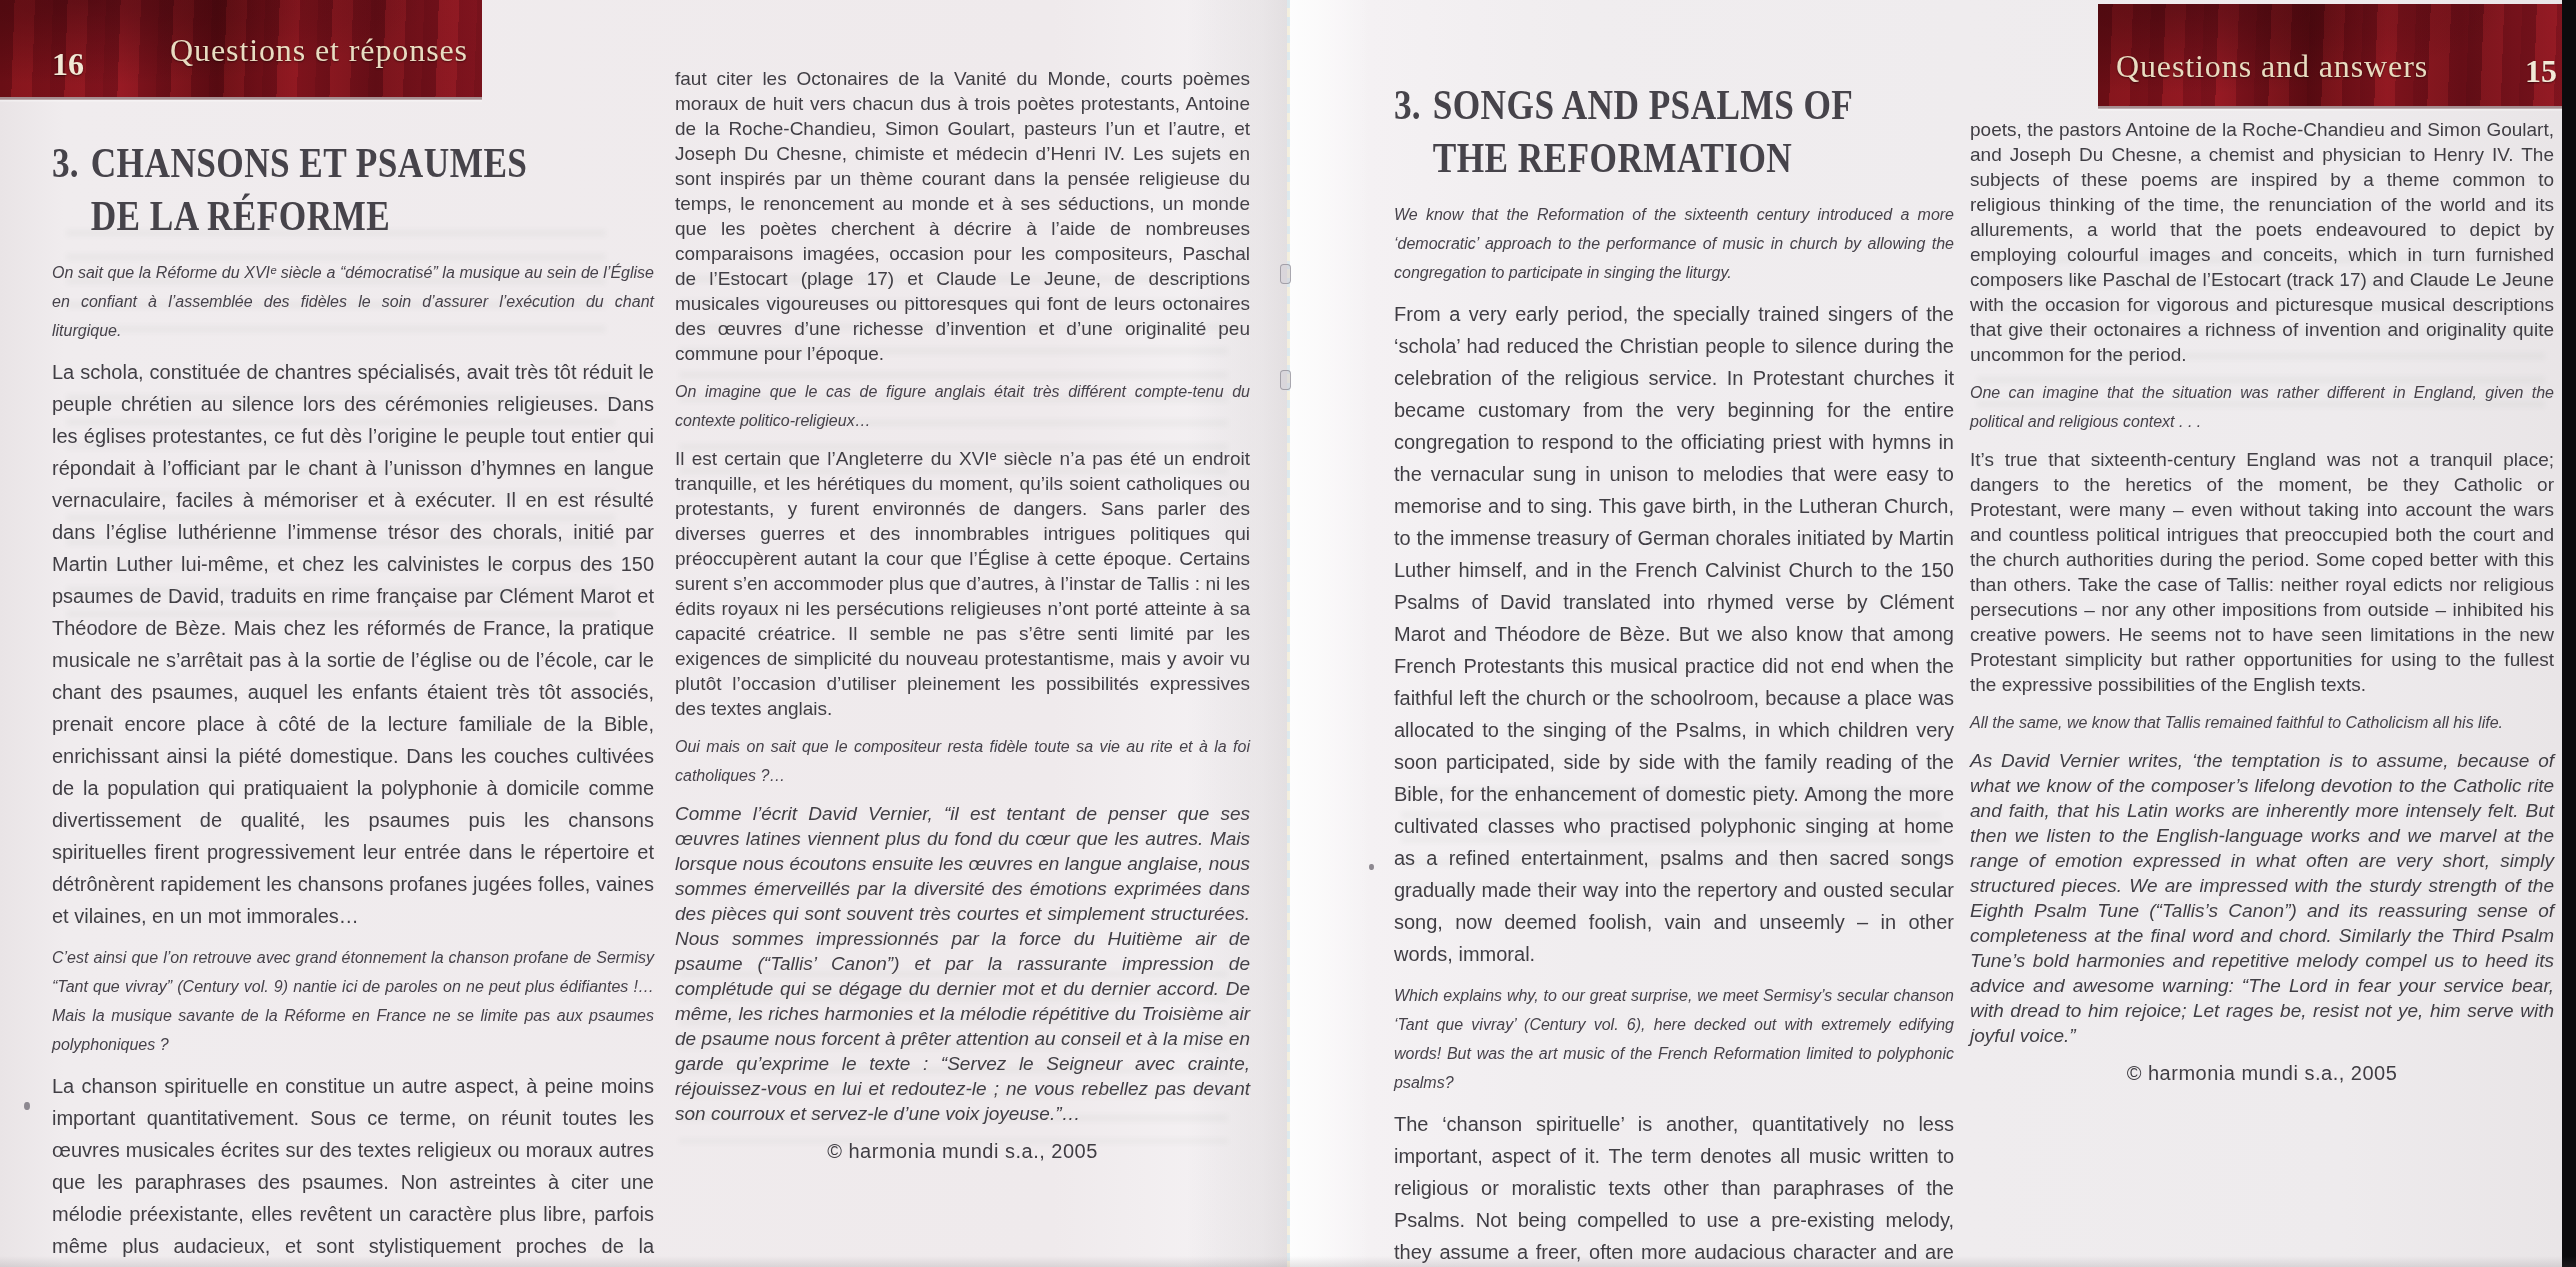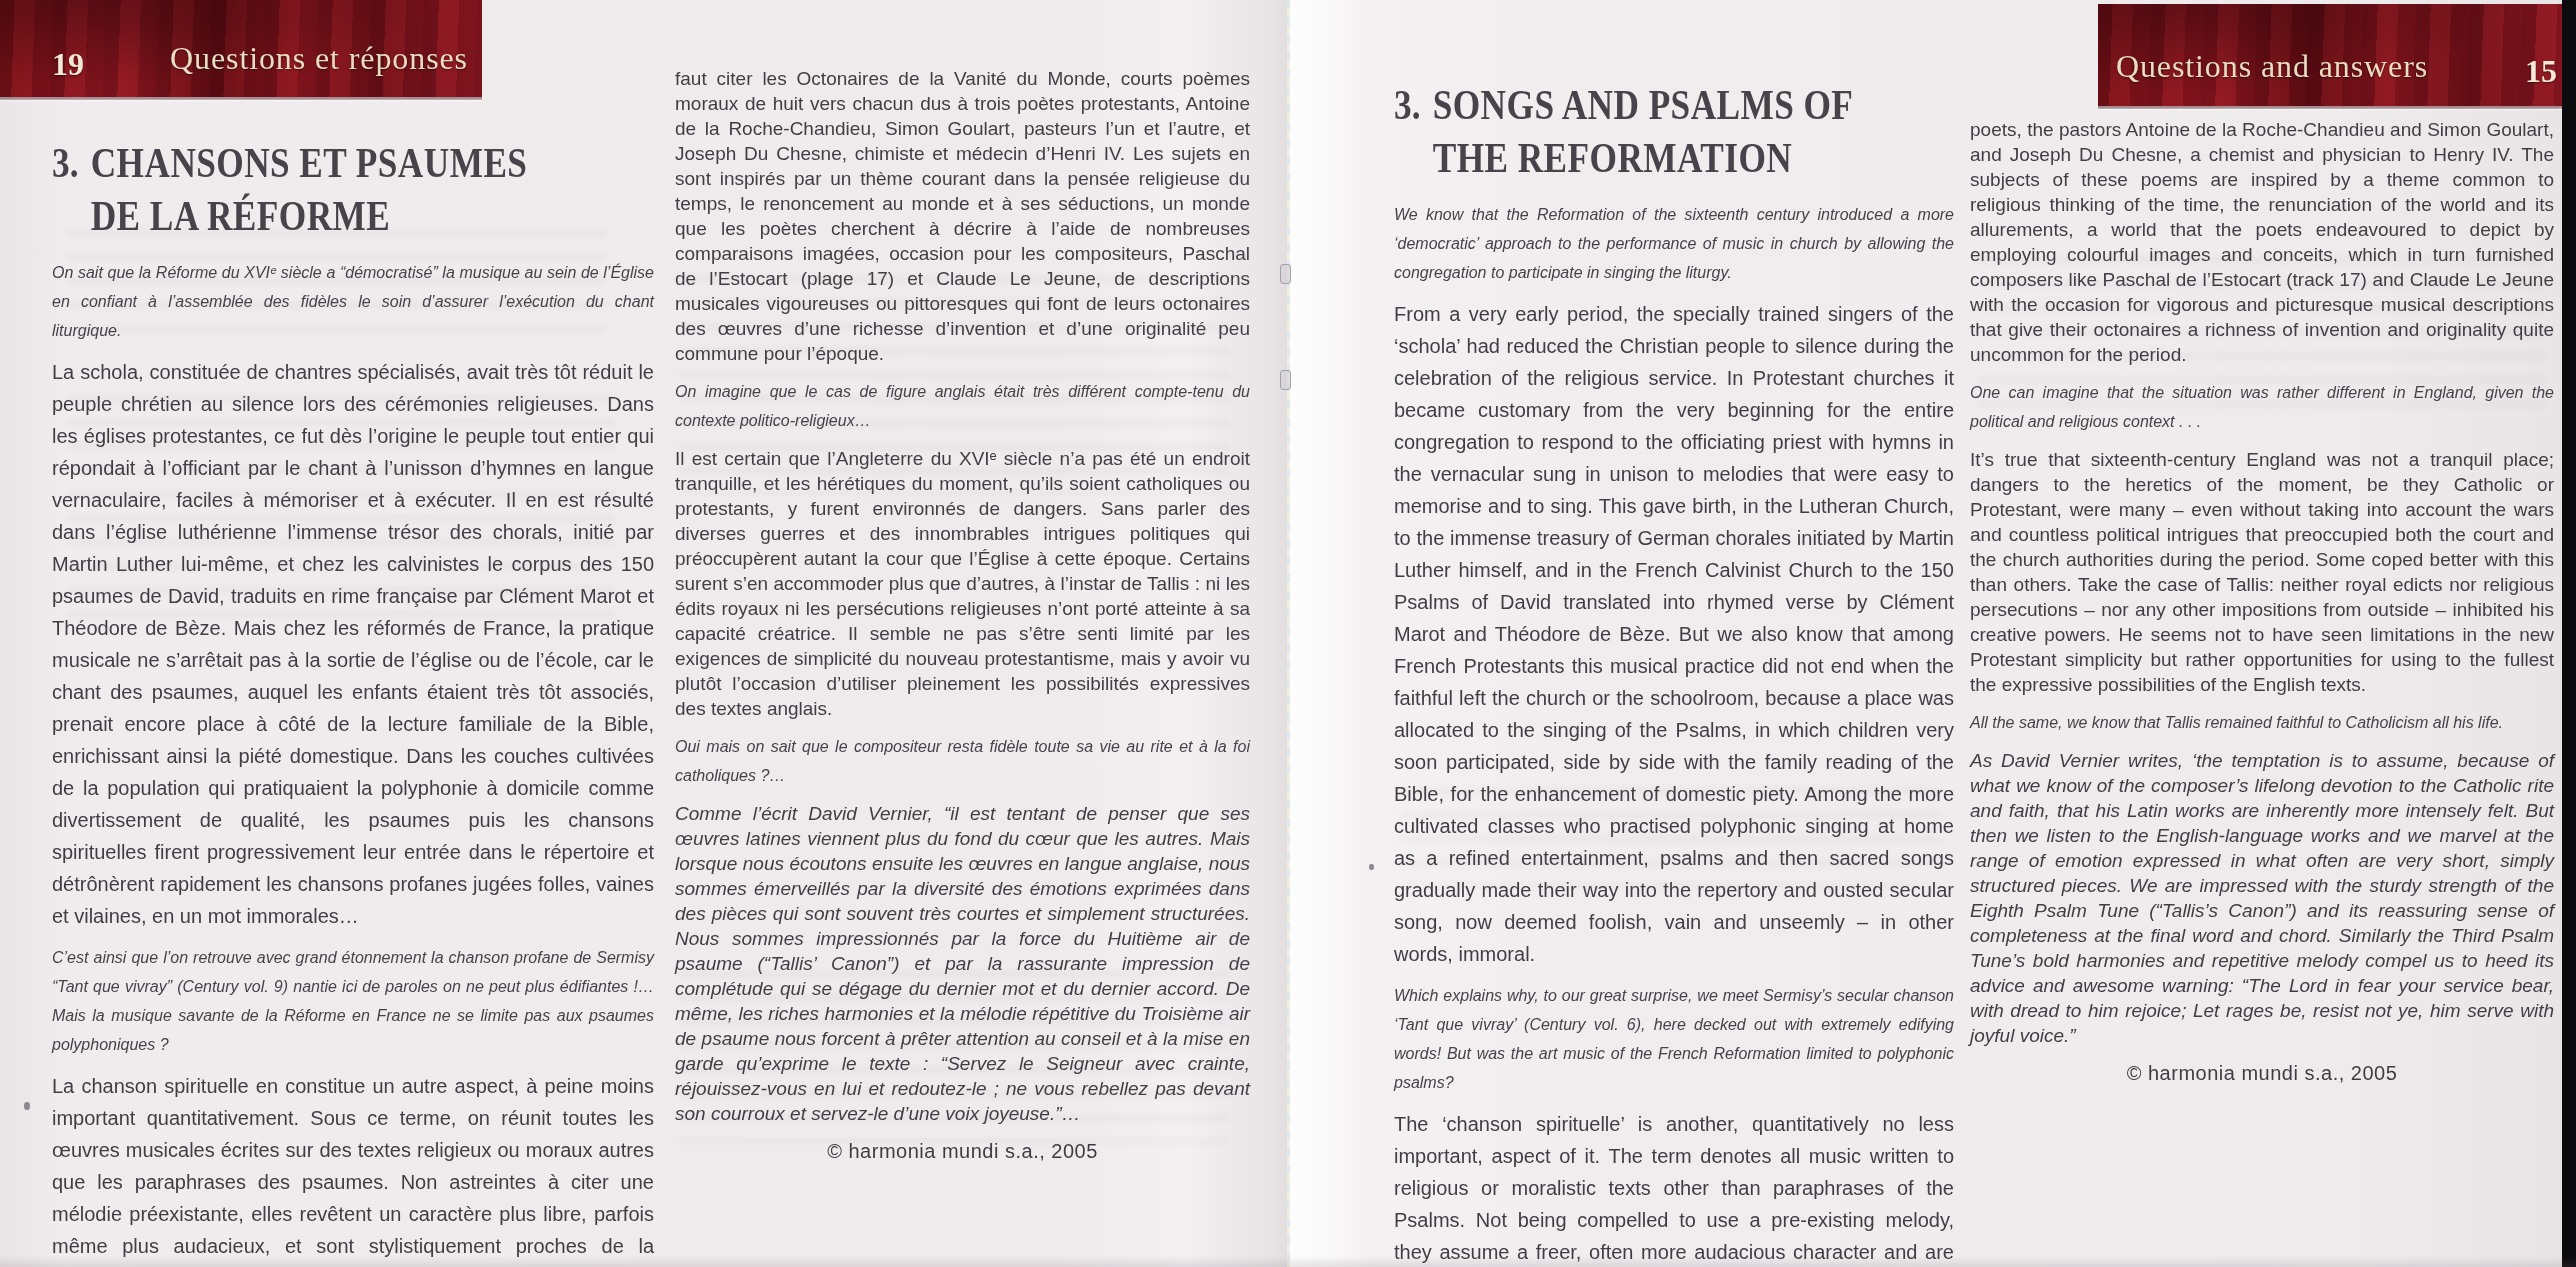--- a/index.html
+++ b/index.html
@@ -33,21 +33,21 @@
   .band-left{left:0;top:0;width:482px;height:97px;}
   .band-right{left:2098px;top:3.7px;width:466px;height:102px;}
   .band-num{
     position:absolute;top:46px;
     font-family:"Liberation Serif",serif;font-weight:700;font-size:32px;
     color:#f2e9d6;text-shadow:0 0.9px 1.8px rgba(0,0,0,.5);
   }
   .band-left .band-num{left:52px;}
   .band-right .band-num{left:406px;top:49px;margin-left:21px;}
   .band-title{
-    position:absolute;top:40px;transform:translateX(-50%);white-space:nowrap;
+    position:absolute;top:32px;transform:translateX(-50%);white-space:nowrap;
     font-family:"Liberation Serif",serif;font-size:32px;letter-spacing:0.9px;
     color:#e9dcc1;text-shadow:0 0.9px 1.8px rgba(0,0,0,.45);
   }
   .band-left .band-title{left:319px;}
   .band-right .band-title{left:174px;top:44px;}
   
   .col{position:absolute;}
   .col-1{left:52px; top:137px;width:602px;}
   .col-2{left:675px; top:66px; width:575px;font-size:19px;line-height:25px;}
   .col-3{left:1394px;top:79px; width:560px;}
@@ -90,21 +90,21 @@
 </style>
 </head>
 <body>
 
 <div class="spread">
 
   <div class="page-left"></div>
   <div class="page-right"></div>
 
   <div class="band band-left">
-    <span class="band-num">19</span>
+    <span class="band-num">16</span>
     <span class="band-title">Questions et réponses</span>
   </div>
   <div class="band band-right">
     <span class="band-title">Questions and answers</span>
     <span class="band-num">15</span>
   </div>
 
   <div class="ghost" style="left:66px;top:229px;width:540px;height:119px;"></div>
   <div class="ghost" style="left:66px;top:394px;width:549px;height:238px;"></div>
   <div class="ghost" style="left:679px;top:275px;width:549px;height:220px;"></div>

